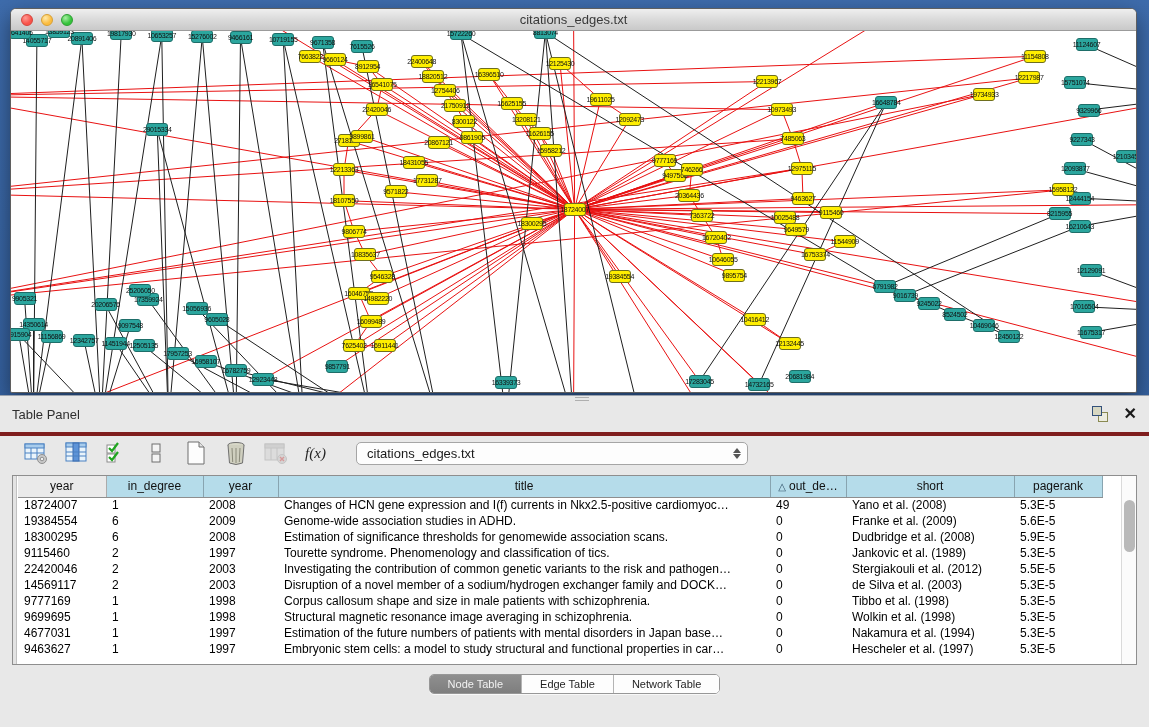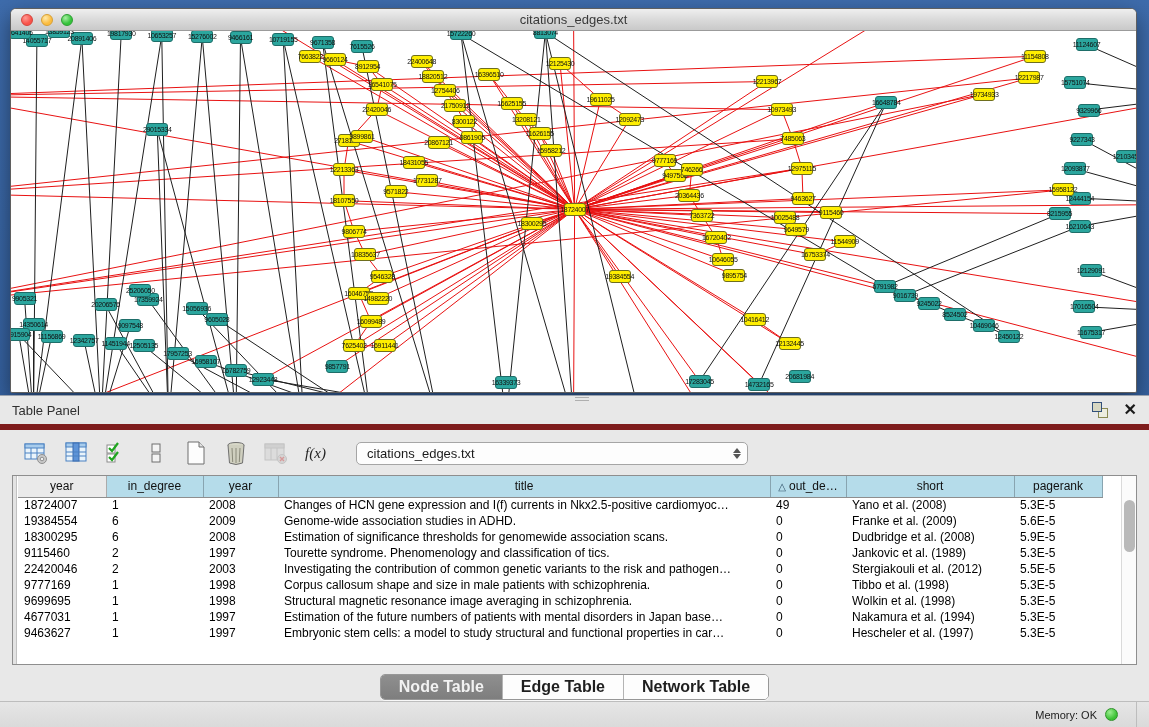--- a/index.html
+++ b/index.html
@@ -29,22 +29,22 @@
   .gnode.t { background:#2BA69E; border-color:#1E6E69; }
   .gnode.y { background:#FFEE00; border-color:#6E6E1E; }
   .gnode span { font-size:7px; letter-spacing:-0.3px; color:#111; white-space:nowrap; }
   .grip { position:absolute; right:2px; bottom:2px; }
 
   
   .table-panel { position:absolute; left:0; top:395px; right:0; bottom:0;
     background:#E8E8E8; border-top:1px solid #9AA2AE; }
   .split-grip { position:absolute; top:1px; left:50%; width:14px; height:4px;
     border-top:1px solid #AFAFAF; border-bottom:1px solid #AFAFAF; }
-  .panel-header { height:34px; display:flex; align-items:center; padding:0 12px;
-    border-bottom:6px solid #7f1d1d; }
+  .panel-header { height:40px; display:flex; align-items:center; padding:0 12px;
+    border-bottom:4px solid #7f1d1d; }
   .panel-title { font-size:13px; color:#2F2F2F; }
   .panel-header .spacer { flex:1; }
   .float-icon { position:relative; width:16px; height:16px; margin-right:16px; cursor:pointer; }
   .float-icon .sq1 { position:absolute; left:0; top:0; width:10px; height:10px; border:1px solid #32507A; background:#D7D7C2; }
   .float-icon .sq2 { position:absolute; right:0; bottom:0; width:10px; height:10px; border:1px solid #8A8A52; background:#EDEDE0; }
   .close-x { font-size:16px; font-weight:bold; color:#1A1A1A; cursor:pointer; line-height:16px; }
 
   .panel-body { position:absolute; left:0; right:0; top:35px; bottom:26px; }
   .toolbar { height:44px; display:flex; align-items:center; padding-left:22px; gap:13px; }
   .tbtn { width:27px; height:27px; display:flex; align-items:center; justify-content:center; cursor:pointer; }
@@ -71,22 +71,22 @@
     overflow:hidden; color:#000; }
   .sortglyph { font-size:10px; margin-right:3px; color:#33536B; }
   .vscroll { position:absolute; right:0; top:0; bottom:0; width:15px;
     background:#FBFBFB; border-left:1px solid #DADADA; }
   .vscroll .thumb { position:absolute; top:24px; left:2px; width:11px; height:52px;
     border-radius:6px; background:#B9B9B9; }
 
   .tabs { display:flex; justify-content:center; margin-top:9px; }
   .seg-group { display:flex; border:1px solid #979797; border-radius:5px; overflow:hidden;
     background:#FDFDFD; box-shadow:0 1px 0 rgba(255,255,255,.7); }
-  .seg { padding:3px 18px; font-size:16px; color:#1F1F1F; cursor:pointer;
-    border-right:1px solid #B4B4B4; background:#FDFDFD;font-weight:bold; }
+  .seg { padding:3px 18px; font-size:11px; color:#1F1F1F; cursor:pointer;
+    border-right:1px solid #B4B4B4; background:#FDFDFD; }
   .seg:last-child { border-right:none; }
   .seg.selected { background:linear-gradient(180deg,#8F8F8F,#7E7E7E); color:#F2F2F2; }
 
   .status-bar { position:absolute; left:0; right:0; bottom:0; height:26px;
     background:linear-gradient(180deg,#E6E6E6,#DADADA); border-top:1px solid #BDBDBD;
     display:flex; align-items:center; justify-content:flex-end; }
   .mem-label { font-size:11px; color:#222; margin-right:8px; }
   .mem-dot { width:13px; height:13px; border-radius:50%; margin-right:18px;
     background:radial-gradient(circle at 35% 30%,#9BEE8F,#3CC135 65%); border:1px solid #2E9229; }
   .status-sep { width:1px; height:100%; background:#BDBDBD; margin-right:12px; }
@@ -827,20 +827,29 @@
             <tr>
               <td>22420046</td>
               <td>2</td>
               <td>2003</td>
               <td>Investigating the contribution of common genetic variants to the risk and pathogen…</td>
               <td>0</td>
               <td>Stergiakouli et al. (2012)</td>
               <td>5.5E-5</td>
             </tr>
             <tr>
+              <td>14569117</td>
+              <td>2</td>
+              <td>2003</td>
+              <td>Disruption of a novel member of a sodium/hydrogen exchanger family and DOCK…</td>
+              <td>0</td>
+              <td>de Silva et al. (2003)</td>
+              <td>5.3E-5</td>
+            </tr>
+            <tr>
               <td>9777169</td>
               <td>1</td>
               <td>1998</td>
               <td>Corpus callosum shape and size in male patients with schizophrenia.</td>
               <td>0</td>
               <td>Tibbo et al. (1998)</td>
               <td>5.3E-5</td>
             </tr>
             <tr>
               <td>9699695</td>
@@ -878,18 +887,13 @@
 
     <div class="tabs">
       <div class="seg-group" id="tab-group">
           <div class="seg selected">Node Table</div>
           <div class="seg">Edge Table</div>
           <div class="seg">Network Table</div>
         </div>
     </div>
   </div>
 
-  <div class="status-bar">
-    <span class="mem-label">Memory: OK</span>
-    <span class="mem-dot"></span>
-    <span class="status-sep"></span>
-  </div>
 </div>
 
 </body></html>

